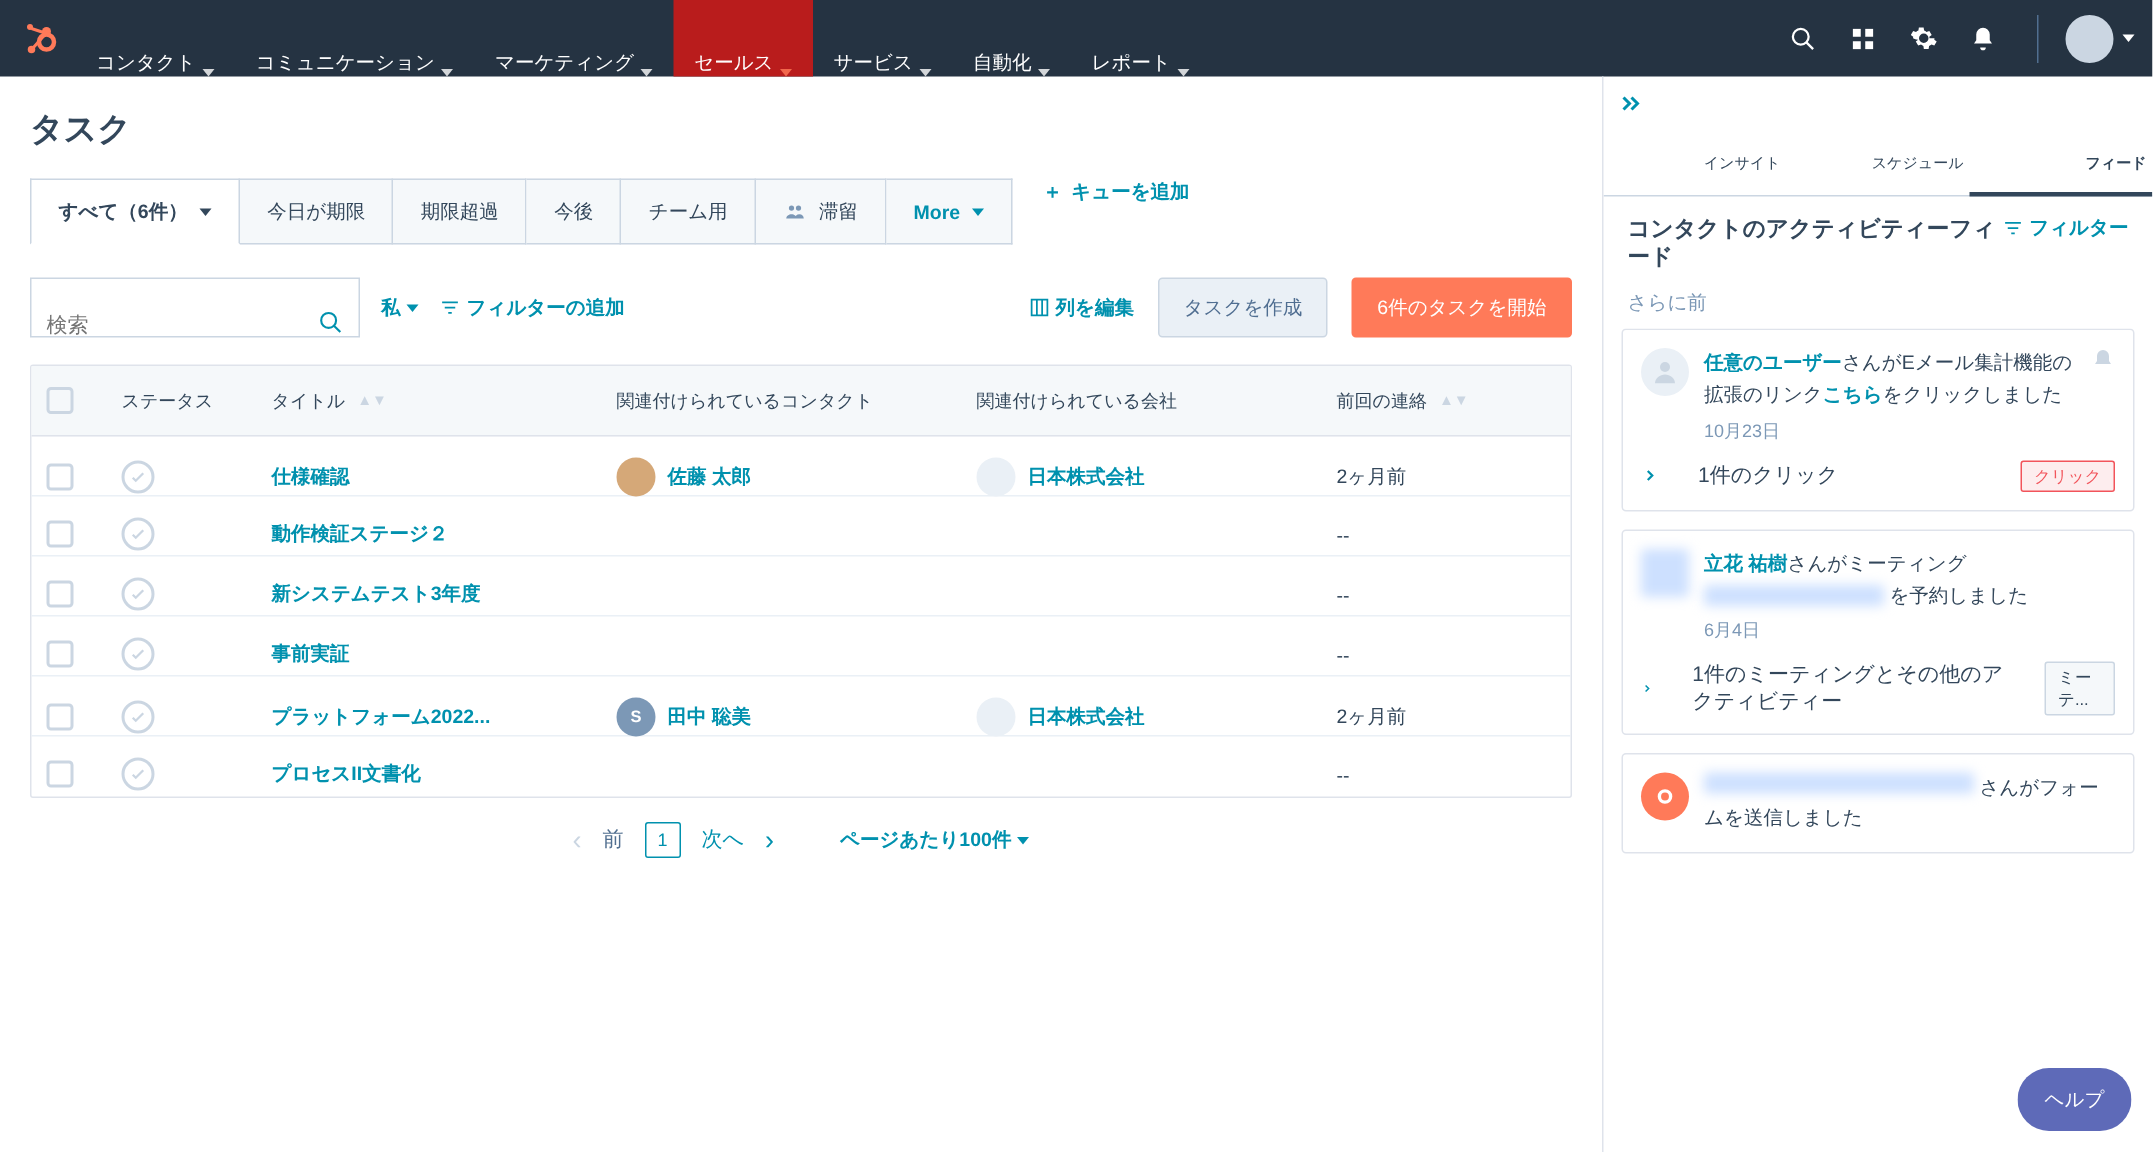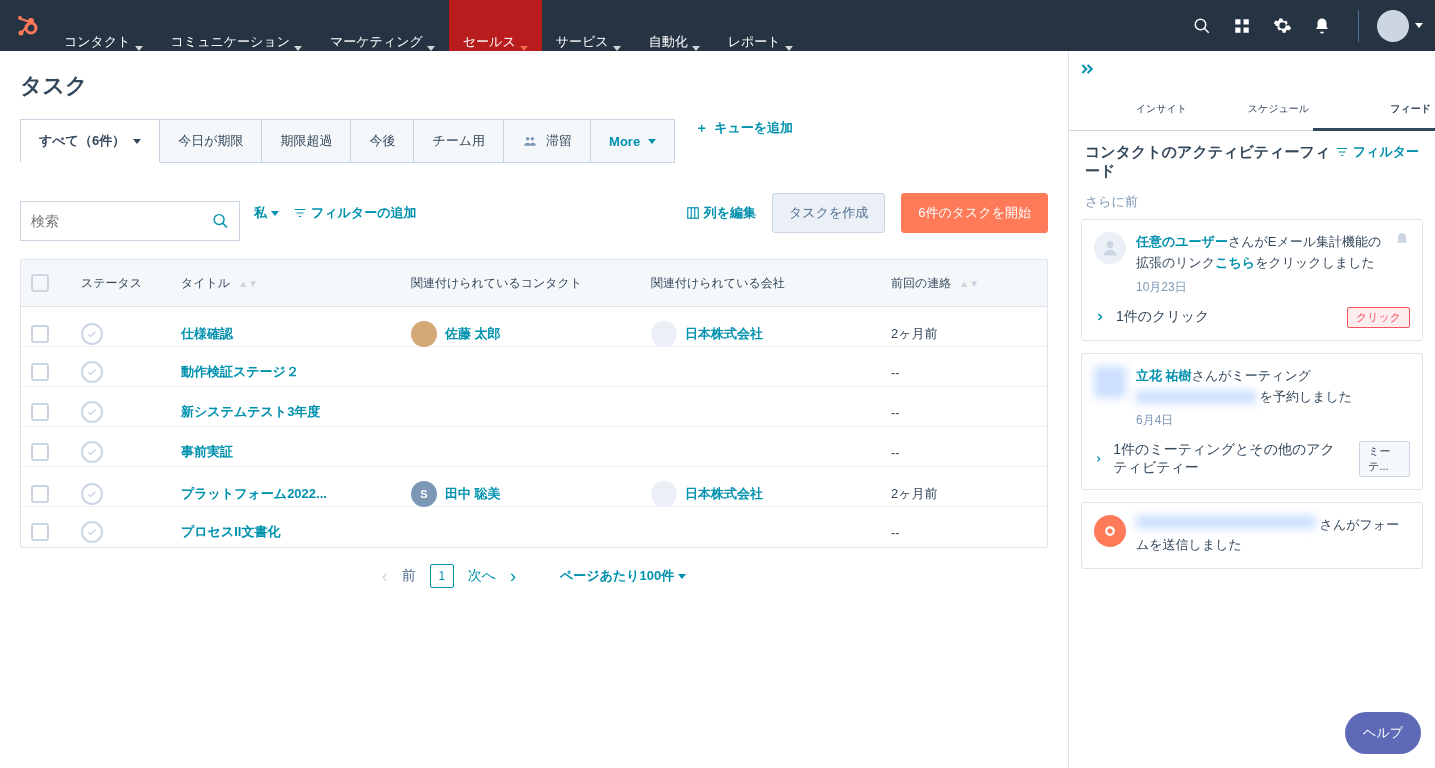--- a/index.html
+++ b/index.html
@@ -18,21 +18,21 @@
   .main-wrap { display: flex; height: calc(100vh - 51px); }
   .main { flex: 1; padding: 20px 20px; overflow:auto; }
   .page-title { font-size: 22px; font-weight: 600; margin-bottom: 18px; }
   .tabs-row { display: flex; align-items:flex-start; }
   .tab { border:1px solid #cbd6e2; padding: 12px 18px; font-size:13px; color:#33475b; display:flex; align-items:center; gap:8px; cursor:pointer; background:#f5f8fa; }
   .tab + .tab { border-left:none; }
   .tab.active { background:#fff; font-weight:600; border-bottom-color:#fff;}
   .tab.more { color:#0091ae; font-weight:600; }
   .add-queue { margin-left:20px; color:#0091ae; font-weight:600; display:flex; gap:6px; align-items:center; cursor:pointer; font-size:13px;}
   .filters-row { display:flex; align-items:center; margin-top:22px; gap:14px; }
-  .search-box { border:1px solid #cbd6e2; display:flex; align-items:center; width:220px; height:40px; padding:0 10px;margin-top:16px; }
+  .search-box { border:1px solid #cbd6e2; display:flex; align-items:flex-end; width:220px; height:40px; padding:0 10px; }
   .search-box input { border:none; outline:none; flex:1; font-size:14px; color:#33475b; background:transparent;}
   .dropdown-link { color:#0091ae; font-weight:600; display:flex; gap:4px; align-items:center; cursor:pointer; font-size:13px;}
   .right-actions { margin-left:auto; display:flex; align-items:center; gap:16px; }
   .btn-secondary { background:#eaf0f6; border:1px solid #cbd6e2; padding:10px 16px; border-radius:3px; color:#506e91; cursor:pointer; font-size:13px;}
   .btn-primary { background:#ff7a59; border:1px solid #ff7a59; color:#fff; padding:10px 16px; border-radius:3px; cursor:pointer; font-size:13px; font-weight:500;}
   .table { border:1px solid #dfe3eb; margin-top:18px; border-radius:2px; }
   .thead, .trow { display:grid; grid-template-columns: 50px 100px 230px 240px 240px 1fr; align-items:center; }
   .thead { background:#f5f8fa; border-bottom:1px solid #dfe3eb; font-size:12px; color:#33475b; }
   .th, .td { padding:14px 10px; display:flex; align-items:center; gap:8px; }
   .th { cursor:pointer; }
@@ -51,21 +51,21 @@
   .side-tab.active { border-bottom:3px solid #33475b; font-weight:600; margin-bottom:-1px;}
   .side-header { display:flex; padding:12px 16px; align-items:flex-start;}
   .side-title { font-weight:600; font-size:15px; flex:1;}
   .side-subtitle { color:#7c98b6; font-size:13px; padding:0 16px 8px;}
   .feed { flex:1; overflow:auto; padding:0 12px 80px;}
   .card { border:1px solid #dfe3eb; border-radius:3px; margin-bottom:12px; padding:12px; }
   .card-body { display:flex; gap:10px; }
   .card-avatar { width:32px; height:32px; border-radius:50%; background:#eaf0f6; flex-shrink:0; display:flex; align-items:center; justify-content:center;}
   .card-text { font-size:13px; line-height:1.6; flex:1;}
   .card-date { color:#7c98b6; font-size:12px; margin-top:4px;}
-  .card-footer { display:flex; align-items:center; margin-top:10px; gap:10px;justify-content:center;}
+  .card-footer { display:flex; align-items:center; margin-top:10px; gap:26px;justify-content:center;}
   .badge { border:1px solid #cbd6e2; background:#f5f8fa; padding:2px 8px; font-size:11px; border-radius:2px; margin-left:auto;}
   .badge.click { border-color:#f2545b; color:#f2545b; background:#fdedee;}
   .help-btn { position:fixed; bottom:14px; right:14px; background:#5e6ab8; color:#fff; padding:12px 18px; border-radius:24px; font-size:13px; cursor:pointer;}
   .caret-down { width:0; height:0; border-left:4px solid transparent; border-right:4px solid transparent; border-top:5px solid currentColor; display:inline-block;}
   .chev { font-size:18px; color:#cbd6e2; cursor:pointer; }
   .chev.active { color:#0091ae;}
   .sort-icon { color:#cbd6e2; font-size:10px; display:flex; flex-direction:column; line-height:5px;}
   .blur { filter: blur(4px); background:#cde0ff; color:transparent; border-radius:2px;}
   .link-inline { color:#0091ae; font-weight:600; }
 </style>

